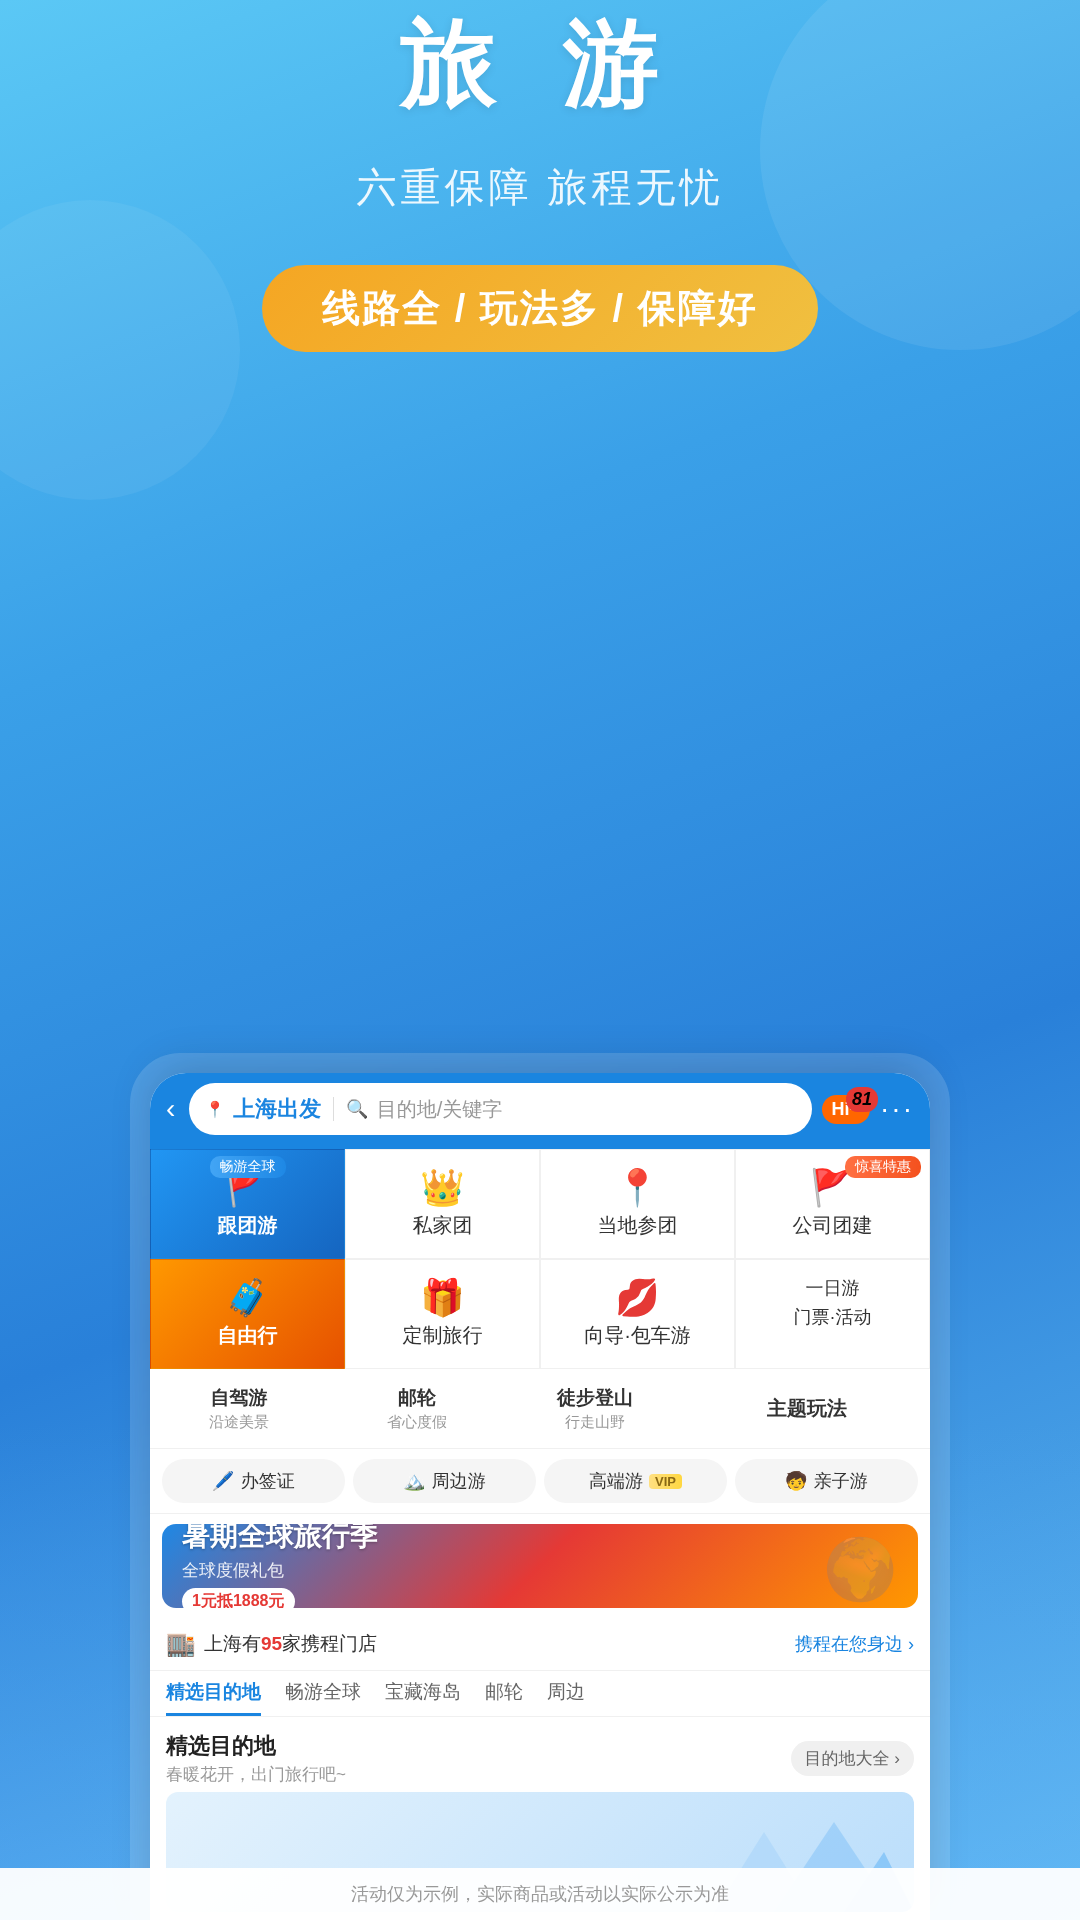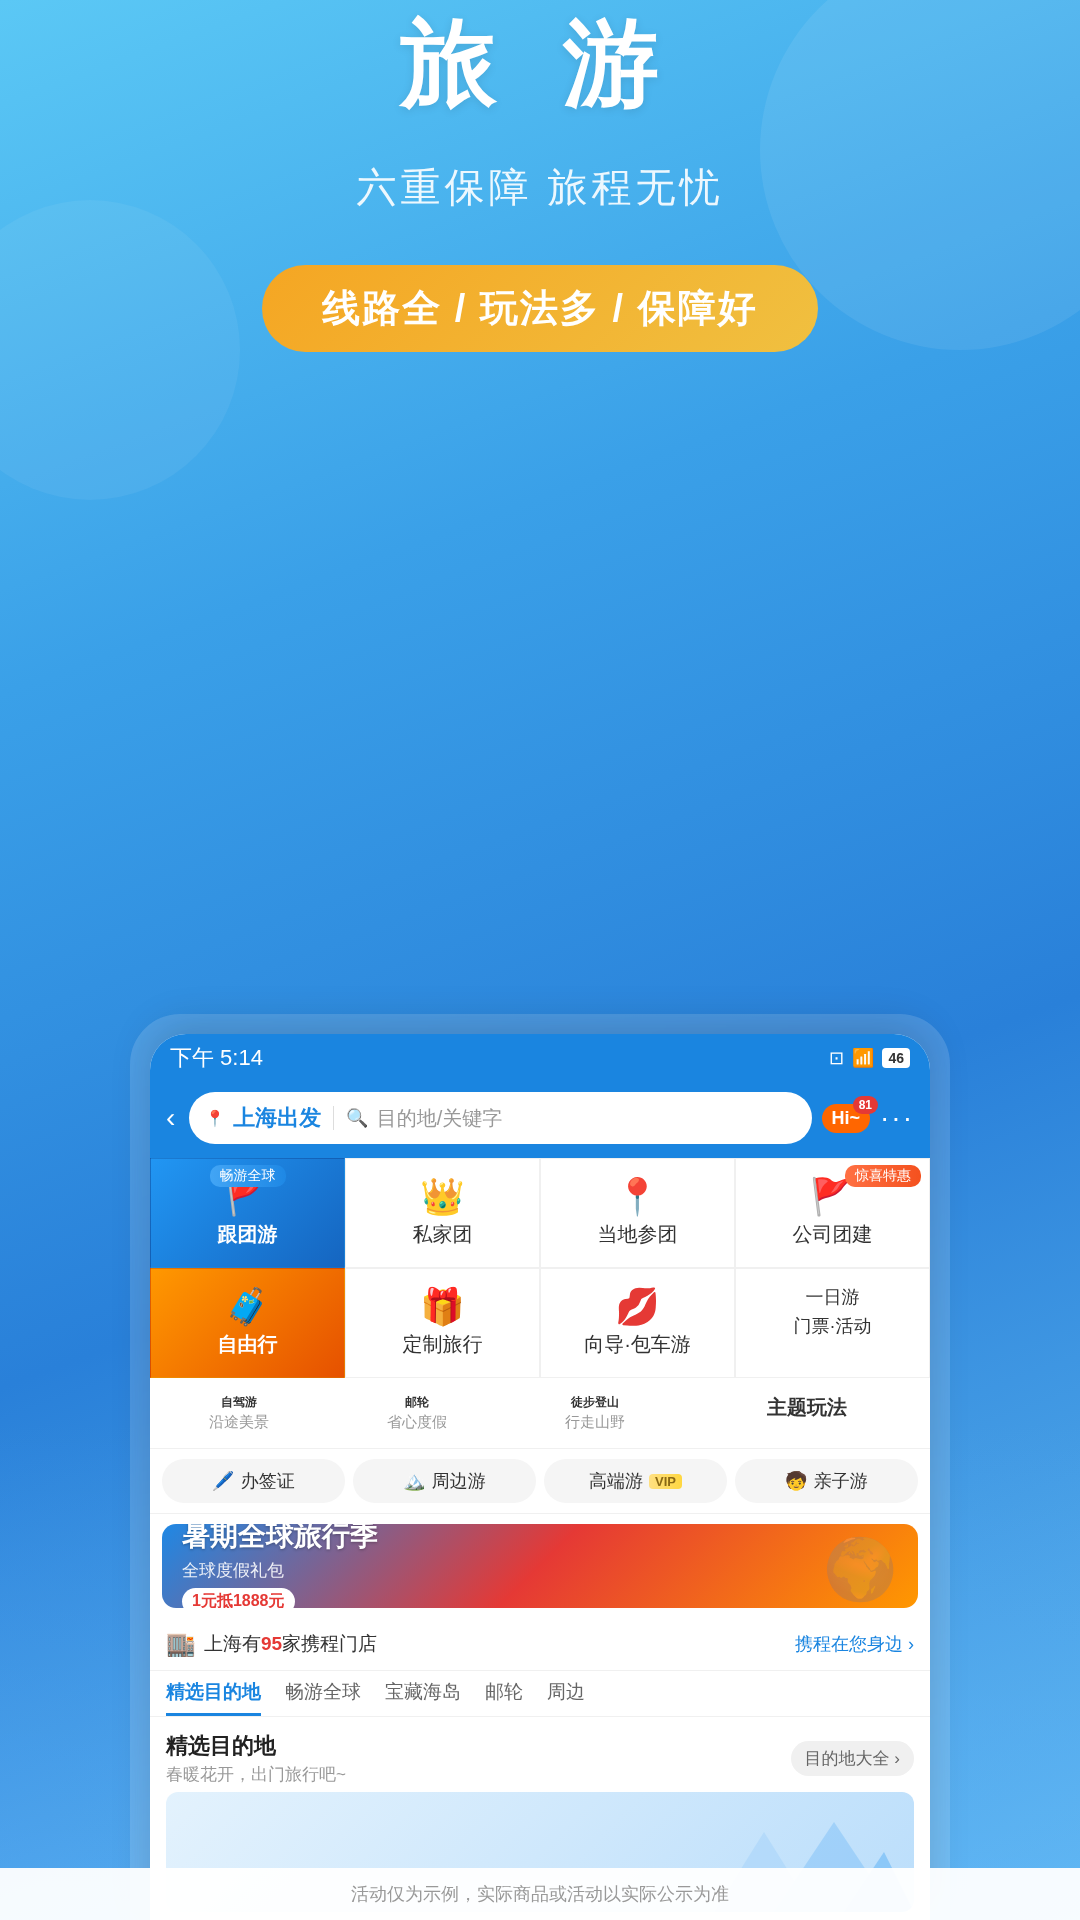--- a/index.html
+++ b/index.html
@@ -150,25 +150,26 @@
       font-weight: 700;
       padding: 4px 10px;
       border-radius: 20px;
       position: relative;
     }
     .badge-red {
       position: absolute;
       top: -8px;
       right: -8px;
       background: #e53935;
-      color: #ffffff;
-      font-size: 12px;
+      color: #000000;
+      font-size: 18px;
       padding: 2px 6px;
       border-radius: 12px;
       font-weight: 700;
+      font-style: italic;
     }
     .more-dots {
       color: #fff;
       font-size: 28px;
       letter-spacing: 2px;
     }
 
     
     .category-grid {
       display: grid;
@@ -241,34 +242,35 @@
       border-bottom: 0.5px solid #f0f0f0;
     }
     .row-item {
       flex: 1;
       display: flex;
       flex-direction: column;
       align-items: center;
       padding: 8px 4px;
     }
     .row-item-label {
-      font-size: 12px;
+      font-size: 19px;
       color: #333;
       font-weight: 600;
     }
     .row-item-sub {
       font-size: 15px;
       color: #999;
       margin-top: 2px;
     }
     .row-item-wide {
       flex: 1.4;
       display: flex;
       flex-direction: column;
       align-items: center;
+      justify-content: center;
       padding: 8px 4px;
     }
     .row-item-wide .row-item-label {
       font-size: 20px;
     }
 
     
     .tag-row {
       display: flex;
       padding: 10px 12px;
@@ -491,28 +493,20 @@
 
 <div class="hero-section">
   <h1 class="hero-title">旅 游</h1>
   <p class="hero-subtitle">六重保障 旅程无忧</p>
   <div class="hero-badge">线路全 / 玩法多 / 保障好</div>
 </div>
 
 <div class="phone-container">
   <div class="phone-inner">
 
-    <div class="status-bar">
-      <span class="status-time">下午 5:14</span>
-      <div class="status-icons">
-        <span>⊡</span>
-        <span>📶</span>
-        <span class="battery-icon">46</span>
-      </div>
-    </div>
 
     <div class="nav-bar">
       <span class="nav-back">‹</span>
       <div class="search-bar">
         <span>📍</span>
         <span class="search-location">上海出发</span>
         <div class="search-divider"></div>
         <span class="search-icon-pin">🔍</span>
         <span class="search-placeholder">目的地/关键字</span>
       </div>

